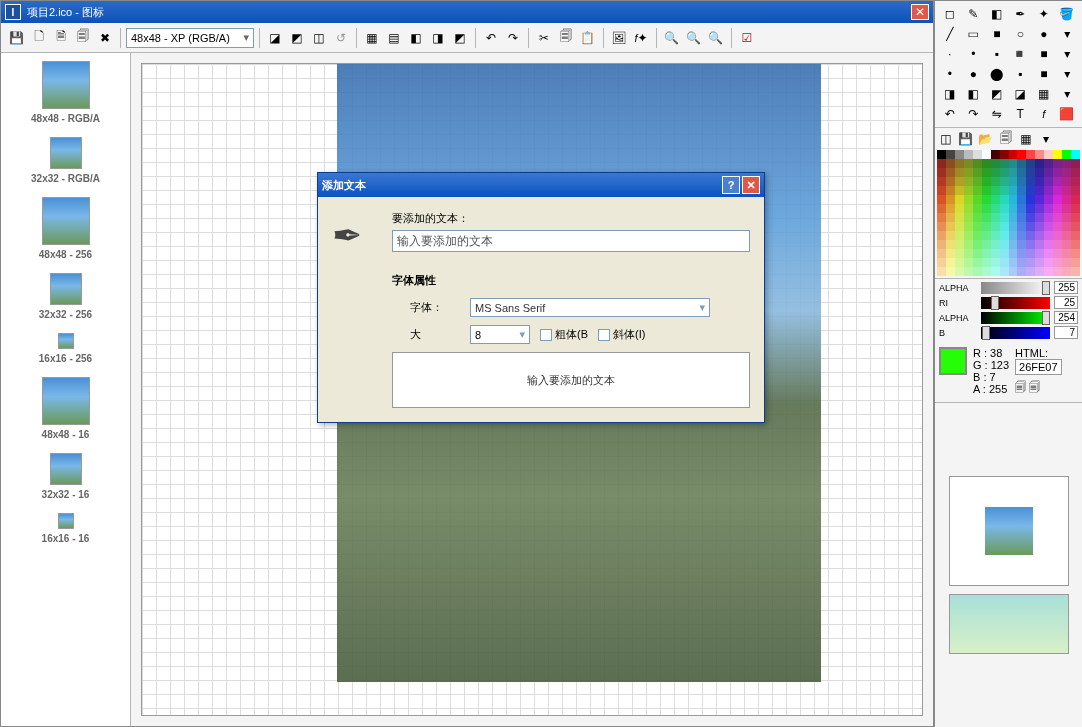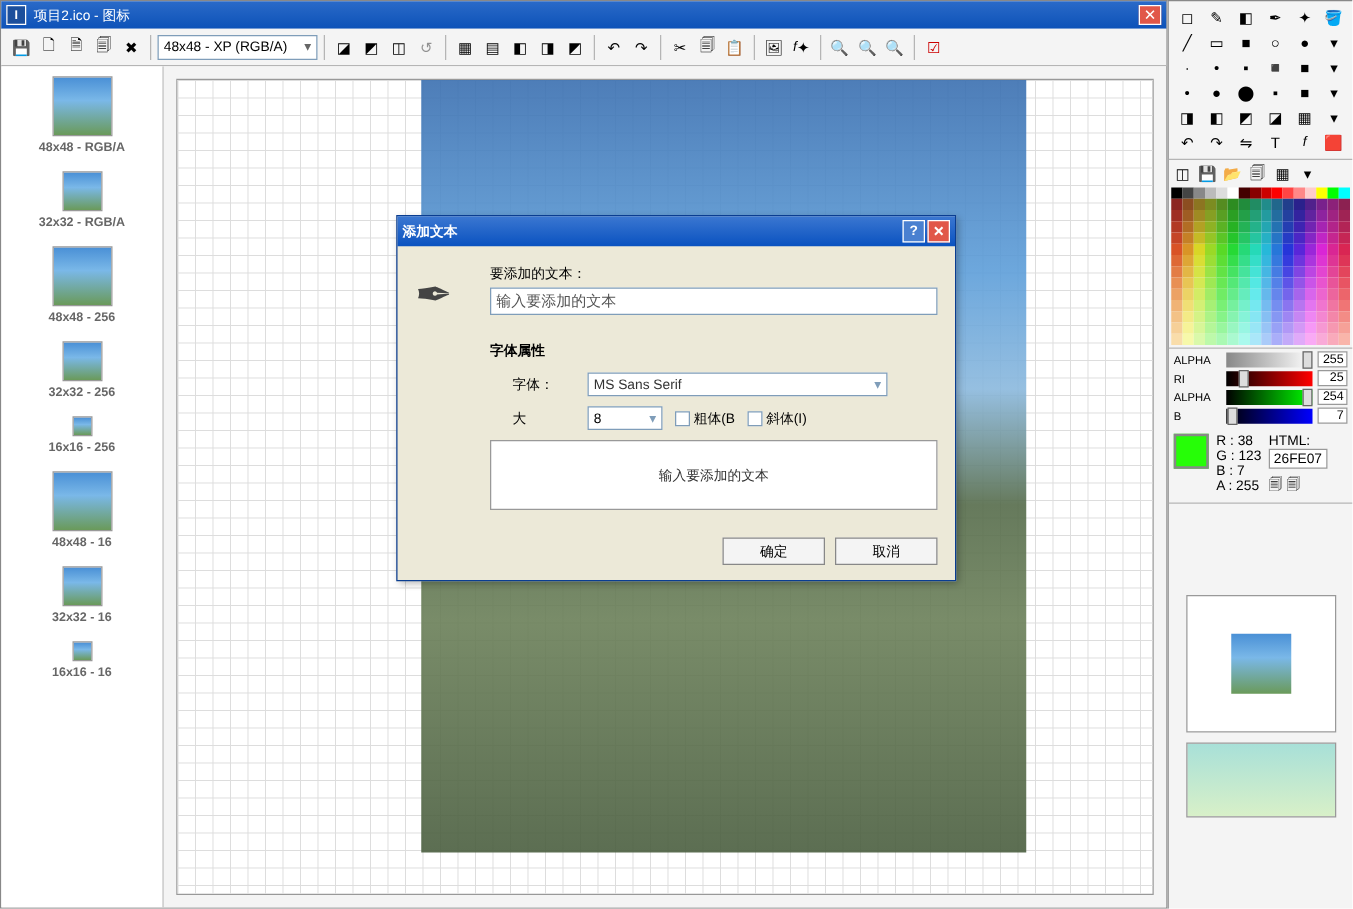--- a/index.html
+++ b/index.html
@@ -533,17 +533,13 @@
             <span>粗体(B</span>
           </label>
         <label class="chk">
             <span class="box"></span>
             <span>斜体(I)</span>
           </label>
       </div>
       <div class="prev-area">输入要添加的文本</div>
     </div>
   </div>
-  <div class="dlg-btns">
-    <div class="btn">确定</div>
-    <div class="btn">取消</div>
-  </div>
 </div>
 
 </body></html>

